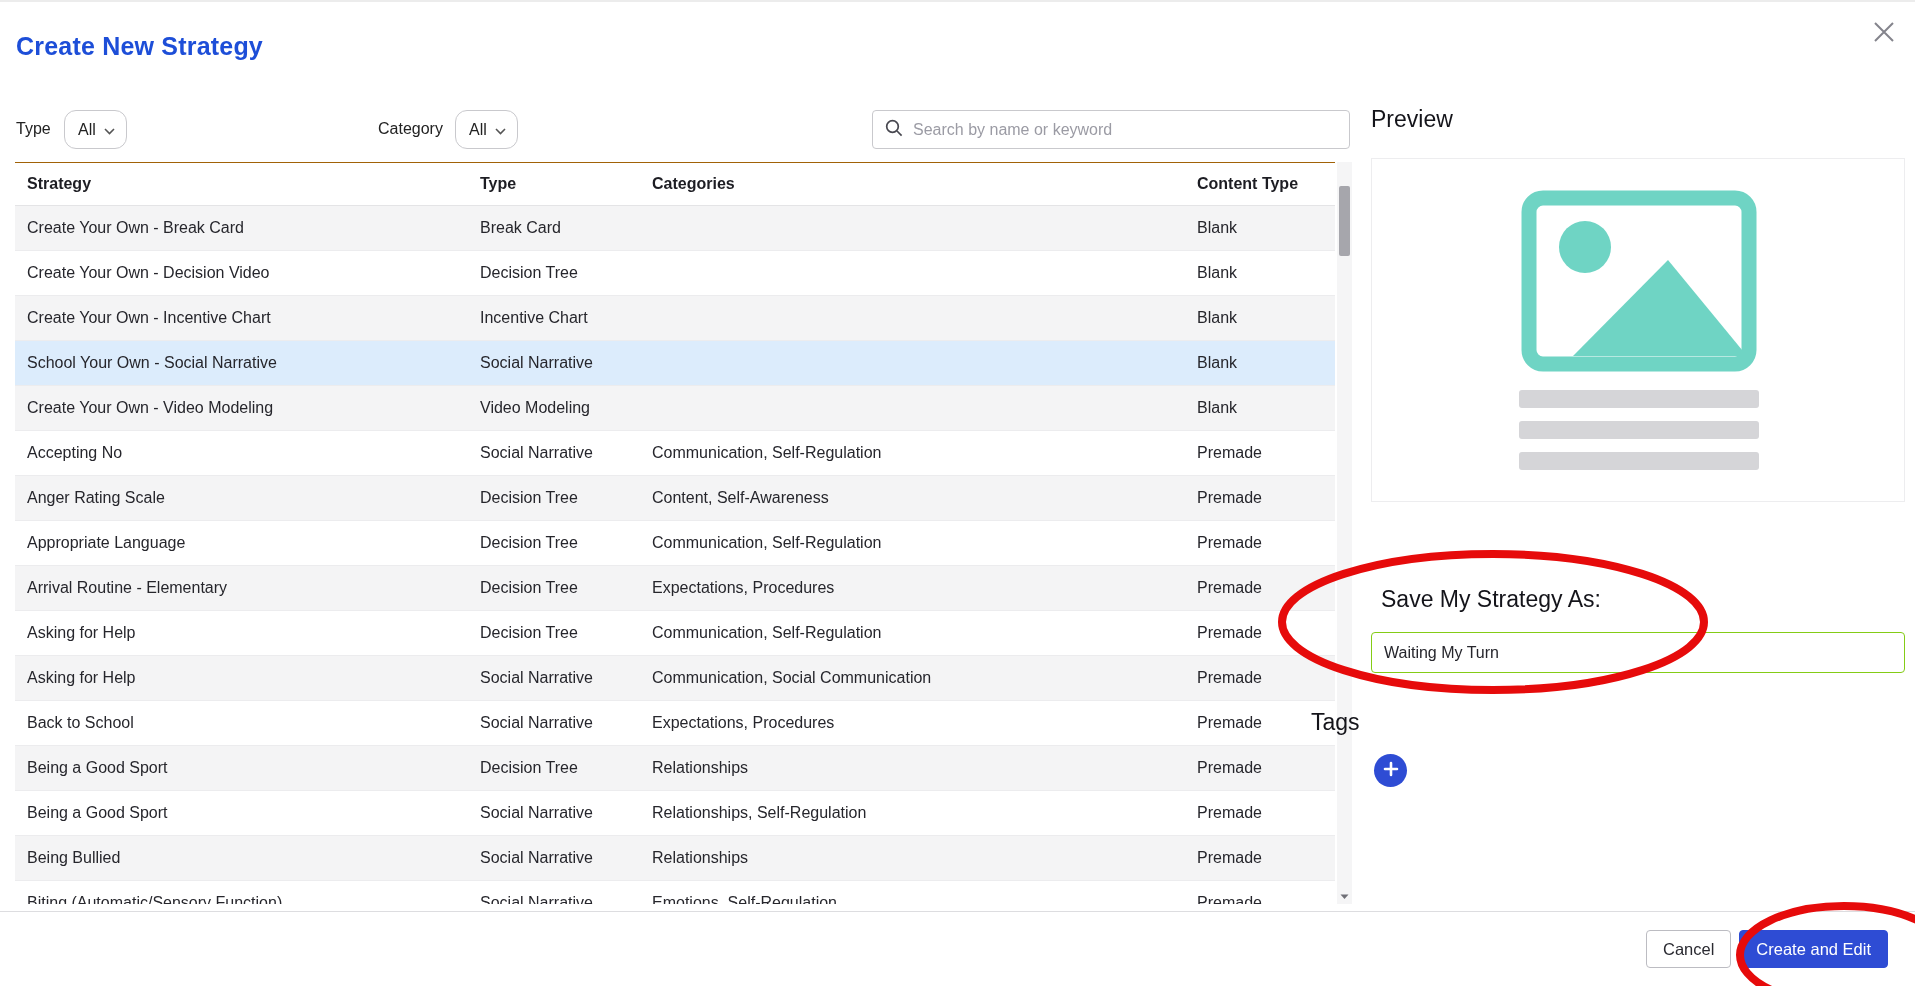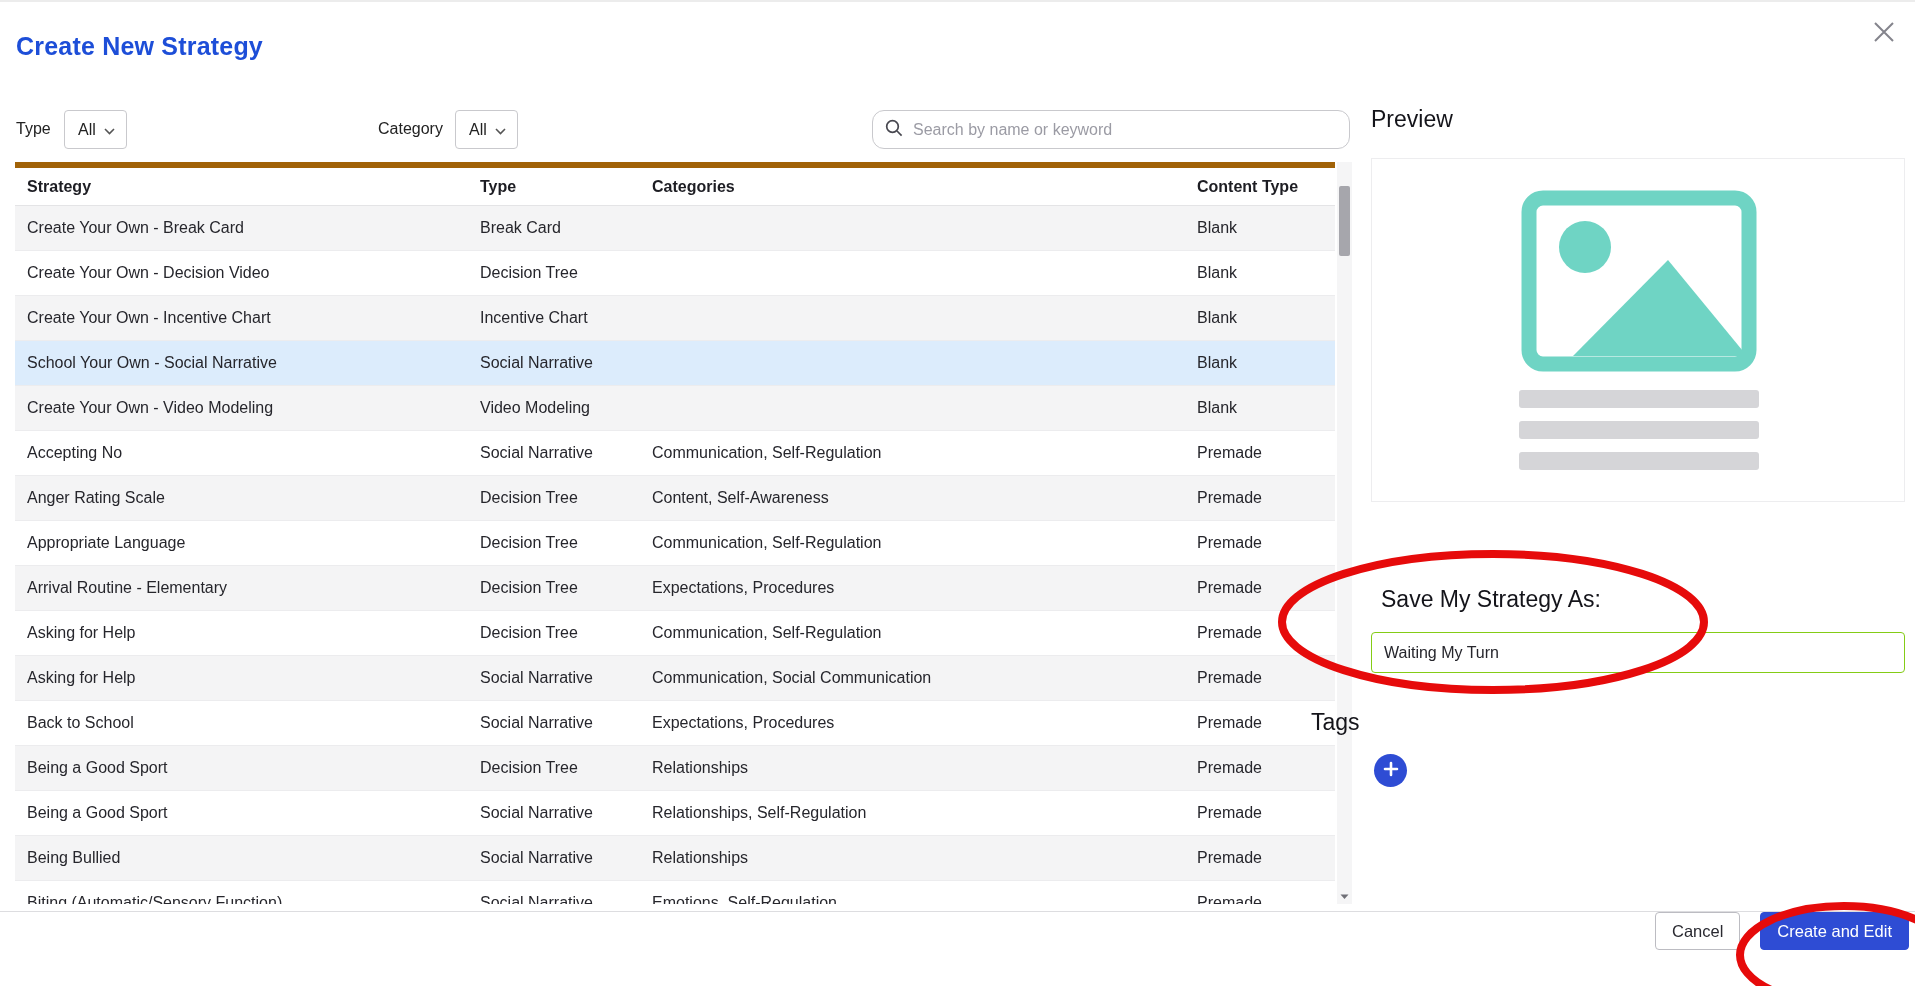--- a/index.html
+++ b/index.html
@@ -11,34 +11,34 @@
   .modal { position:absolute; inset:0; background:#fff; border-top:2px solid #ececec; }
 
   .page-title { position:absolute; left:16px; top:30px; font-size:25px; font-weight:600; color:#1d4ed8; letter-spacing:.2px; }
 
   .close-btn { position:absolute; right:12px; top:12px; width:38px; height:38px; display:flex; align-items:center; justify-content:center; background:none; border:none; cursor:pointer; }
 
   
   .filter-label { position:absolute; top:118px; font-size:16px; color:#222; }
   .label-type { left:16px; }
   .label-category { left:378px; }
-  .dropdown { position:absolute; top:108px; height:39px; border:1px solid #c9c9cd; border-radius:4px; background:#fff;
+  .dropdown { position:absolute; top:108px; height:39px; border:1px solid #c9c9cd; border-radius:12px; background:#fff;
               display:flex; align-items:center; gap:8px; padding:0 11px 0 13px; font-size:16px; color:#222; cursor:pointer; }
   .dd-type { left:64px; }
   .dd-category { left:455px; }
 
-  .search-box { position:absolute; left:872px; top:108px; width:478px; height:39px; border:1px solid #c9c9cd; border-radius:12px;
+  .search-box { position:absolute; left:872px; top:108px; width:478px; height:39px; border:1px solid #c9c9cd; border-radius:4px;
                 display:flex; align-items:center; gap:10px; padding:0 12px; background:#fff; }
   .search-box input { flex:1; border:none; outline:none; font-size:16px; font-family:inherit; color:#222; background:transparent; }
   .search-box input::placeholder { color:#9b9ba4; }
 
   
   .table-wrap { position:absolute; left:15px; top:160px; width:1320px; height:742px; overflow:hidden; background:#fff; }
   .thead, .trow { display:grid; grid-template-columns:453px 172px 545px 1fr; align-items:center; }
-  .thead { height:44px; border-top:6px solid #a16207; border-bottom:1px solid #e4e4e6; }
+  .thead { height:44px; border-top:1px solid #a16207; border-bottom:1px solid #e4e4e6; }
   .th { font-size:16px; font-weight:700; color:#1d1d23; padding-left:12px; }
   .trow { height:45px; border-bottom:1px solid #ececee; background:#fff; cursor:pointer; }
   .trow.stripe { background:var(--stripe-row, #f4f4f5); }
   .trow.selected { background:var(--selected-row, #dcecfc); }
   .tcell { font-size:16px; color:#26262c; padding-left:12px; white-space:nowrap; overflow:hidden; }
 
   
   .scrollbar { position:absolute; left:1337px; top:160px; width:15px; height:742px; background:#f5f5f6; }
   .scroll-thumb { position:absolute; left:2px; top:24px; width:11px; height:70px; background:#a6a6ac; border-radius:2px; cursor:pointer; }
   .scroll-down { position:absolute; left:0; bottom:2px; width:15px; height:14px; display:flex; align-items:center; justify-content:center; cursor:pointer; }
@@ -53,21 +53,21 @@
   .save-as-label { position:absolute; left:1381px; top:584px; font-size:23px; font-weight:400; color:#14141a; }
   .save-as-input { position:absolute; left:1371px; top:630px; width:534px; height:41px; border:1px solid #84cc16; border-radius:4px;
                    padding:0 12px; font-size:16px; font-family:inherit; color:#26262c; outline:none; background:#fff; }
 
   .tags-heading { position:absolute; left:1311px; top:707px; font-size:23px; font-weight:400; color:#14141a; }
   .add-tag-btn { position:absolute; left:1374px; top:752px; width:33px; height:33px; border-radius:50%;
                  background:var(--accent-blue, #2e4cd4); border:none; display:flex; align-items:center; justify-content:center; cursor:pointer; }
 
   
   .footer { position:absolute; left:0; bottom:0; width:1915px; height:75px; border-top:1px solid #dddde0; background:#fff;
-            display:flex; justify-content:flex-end; gap:20px; padding-right:6px; }
+            display:flex; align-items:center; justify-content:flex-end; gap:8px; padding-right:27px; }
   .btn { height:38px; border-radius:4px; font-size:16.5px; font-family:inherit; display:flex; align-items:center; padding:0 16px; cursor:pointer; }
   .btn-secondary { background:#fff; border:1px solid #bcbcc2; color:#2a2a31; }
   .btn-primary { background:var(--accent-blue, #2e4cd4); border:1px solid var(--accent-blue, #2e4cd4); color:#fff; }
 
   .annotations { position:absolute; left:0; top:0; width:1915px; height:986px; pointer-events:none; z-index:40; }
 </style>
 </head>
 <body>
 
 <div class="modal">

